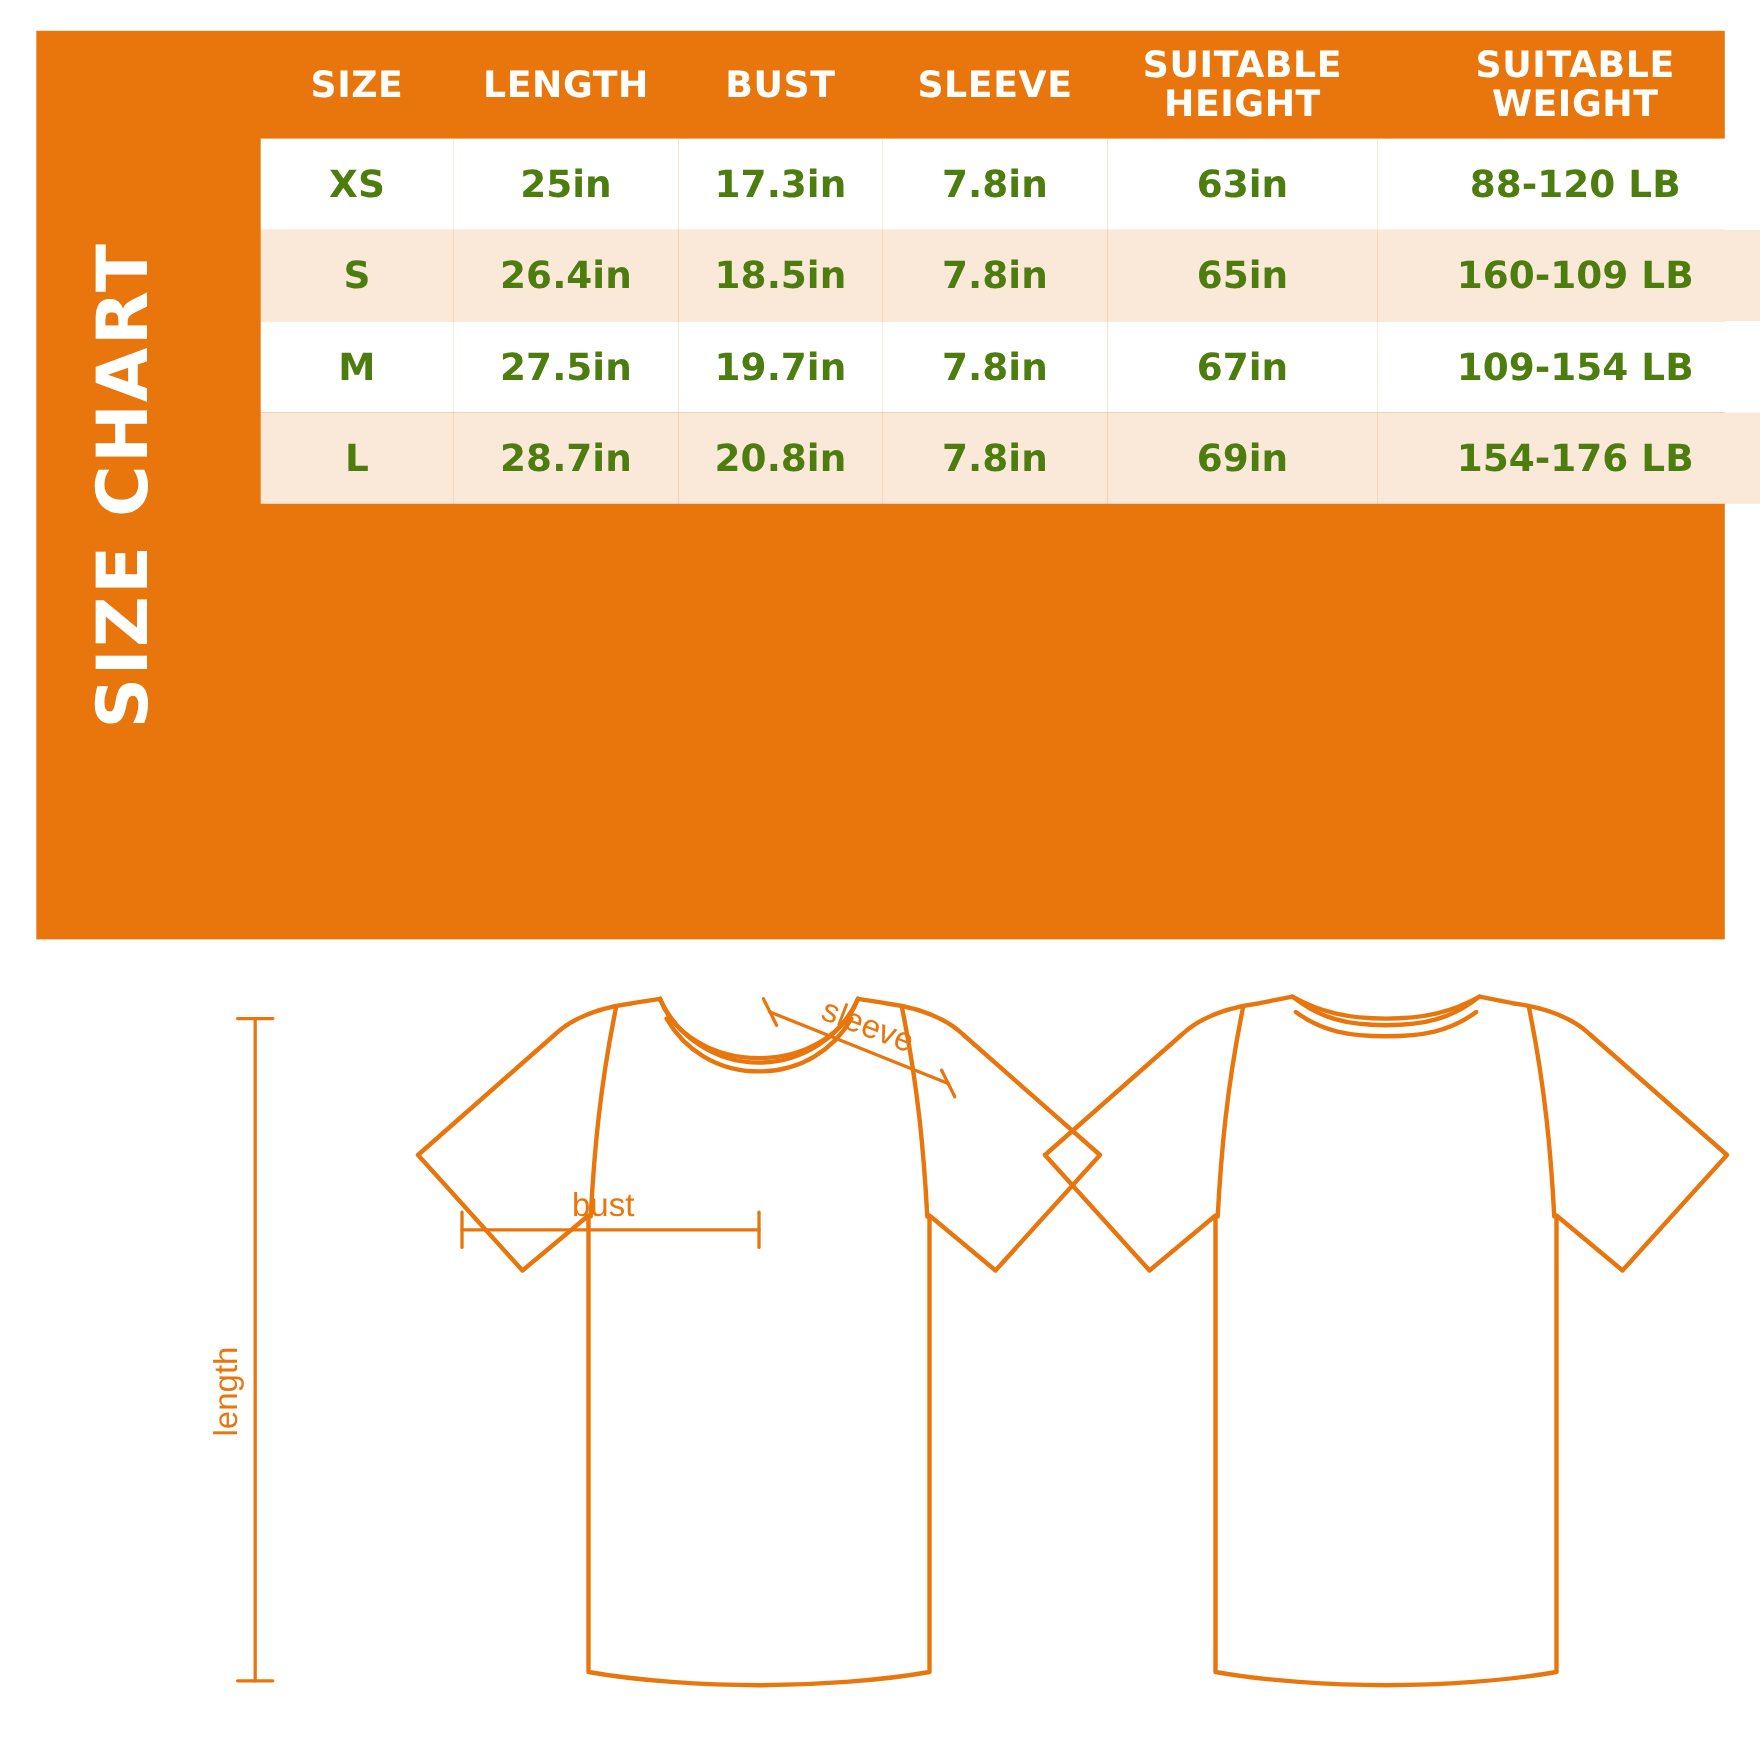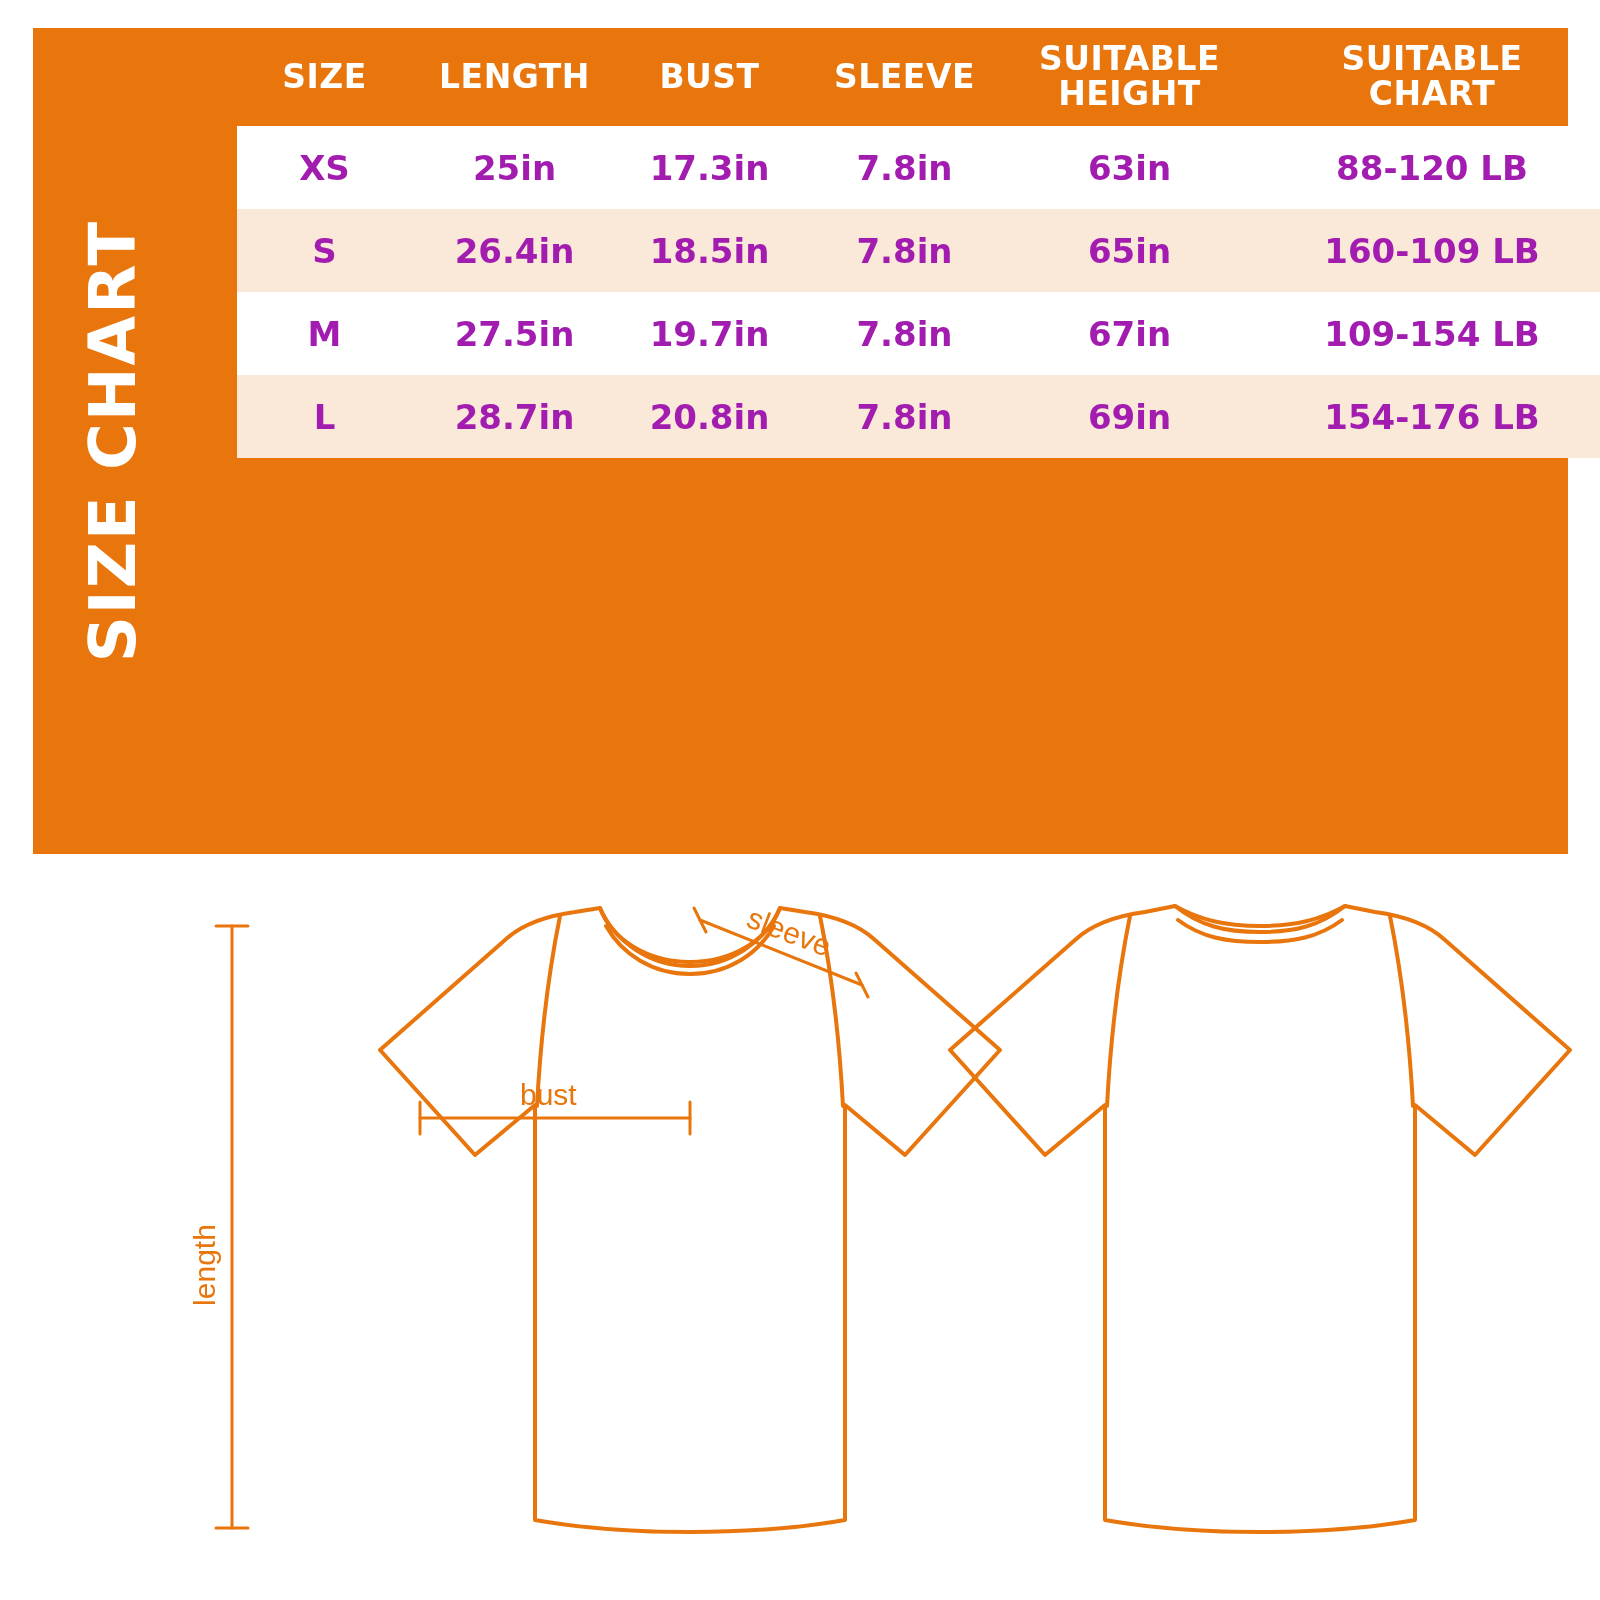--- a/index.html
+++ b/index.html
@@ -63,21 +63,21 @@
     font-size: 33px;
     font-weight: bold;
     font-family: "DejaVu Sans", sans-serif;
     letter-spacing: 0.5px;
     height: 96px;
     vertical-align: middle;
     text-align: center;
     line-height: 1.05;
   }
   table.size-table td {
-    color: #a21caf;
+    color: #4d7c0f;
     font-size: 34px;
     font-weight: bold;
     font-family: "DejaVu Sans", sans-serif;
     height: 81px;
     text-align: center;
     vertical-align: middle;
   }
   table.size-table tbody tr.row-white td { background: #FFFFFF; }
   table.size-table tbody tr.row-tint td { background: #FAE8D8; }
 
@@ -132,21 +132,21 @@
             <th>SIZE</th>
             <th>LENGTH</th>
             <th>BUST</th>
             <th>SLEEVE</th>
             <th>
               <span>SUITABLE</span><br>
               <span>HEIGHT</span>
             </th>
             <th>
               <span>SUITABLE</span><br>
-              <span>CHART</span>
+              <span>WEIGHT</span>
             </th>
           </tr>
         </thead>
         <tbody>
           <tr class="row-white">
             <td>XS</td>
             <td>25in</td>
             <td>17.3in</td>
             <td>7.8in</td>
             <td>63in</td>

